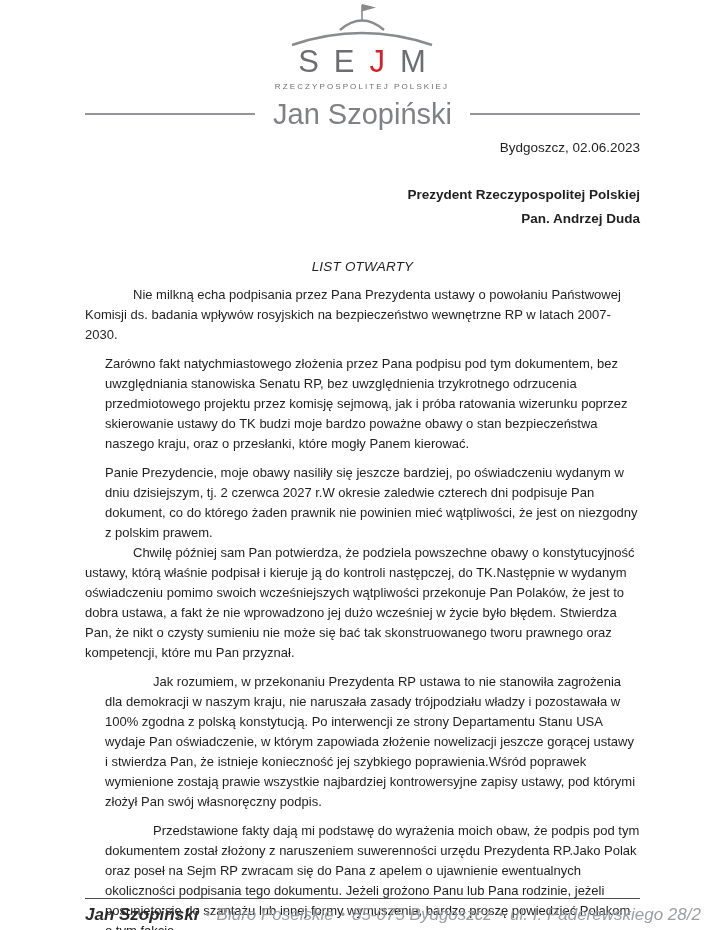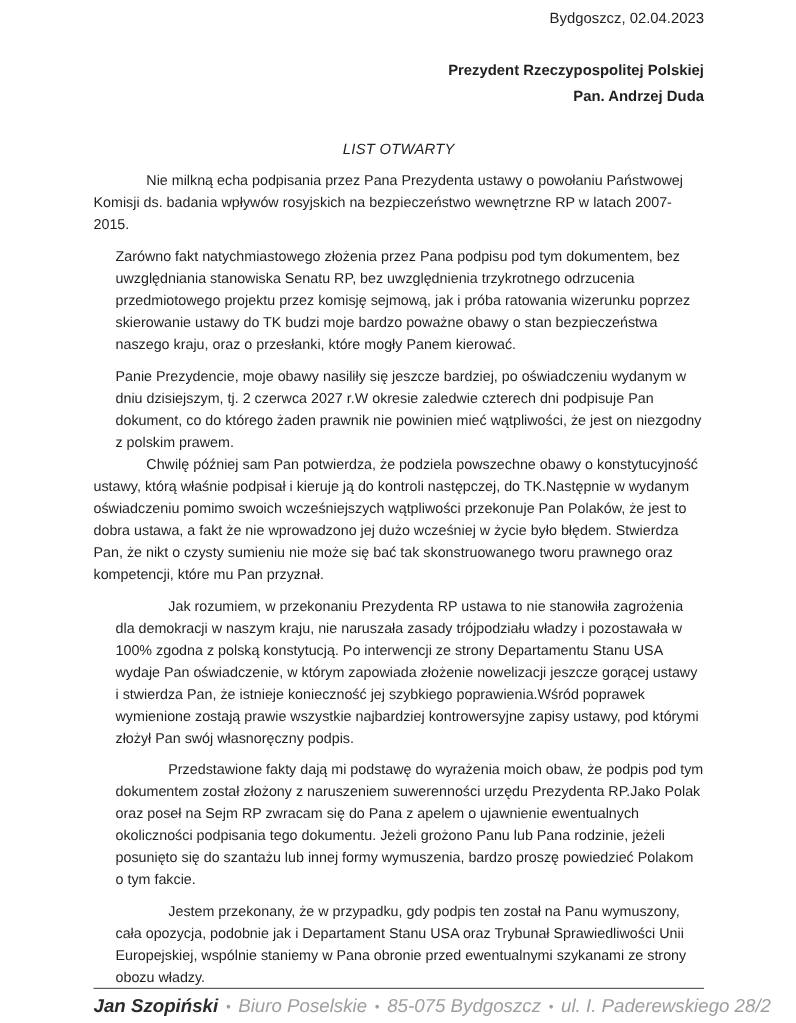--- a/index.html
+++ b/index.html
@@ -61,33 +61,48 @@
     font-style: italic;
   }
   .footer .footer-name { color: #2b2b2b; font-weight: bold; }
   .footer .bullet { font-size: 12px; margin: 0 7px; vertical-align: 1px; color: #9c9ea0; }
 </style>
 </head>
 <body>
 
 <div class="page">
 
+  <div class="letterhead">
+    <svg class="dome-icon" width="160" height="56" viewBox="0 0 160 56" aria-hidden="true">
+      <line x1="80" y1="3" x2="80" y2="18" stroke="#898b8e" stroke-width="1.6"></line>
+      <polygon points="80,2 94,5.5 80,9.5" fill="#898b8e"></polygon>
+      <path d="M 58,28 Q 80,9 102,28" fill="none" stroke="#898b8e" stroke-width="2.4"></path>
+      <path d="M 10,43 Q 80,19 150,43" fill="none" stroke="#898b8e" stroke-width="2.6"></path>
+    </svg>
+    <div class="sejm-word"><span>S</span><span>E</span><span class="red">J</span><span>M</span></div>
+    <div class="sejm-subtitle">RZECZYPOSPOLITEJ POLSKIEJ</div>
+    <div class="name-row">
+      <span class="rule"></span>
+      <span class="header-name">Jan Szopiński</span>
+      <span class="rule"></span>
+    </div>
+  </div>
 
   <div class="content">
 
-    <div class="date-line">Bydgoszcz, 02.04.2023</div>
+    <div class="date-line">Bydgoszcz, 02.06.2023</div>
 
     <div class="recipient">
       <div class="recipient-line1">Prezydent Rzeczypospolitej Polskiej</div>
       <div class="recipient-line2">Pan. Andrzej Duda</div>
     </div>
 
     <div class="letter-title">LIST OTWARTY</div>
 
-    <p class="para indent">Nie milkną echa podpisania przez Pana Prezydenta ustawy o powołaniu Państwowej Komisji ds. badania wpływów rosyjskich na bezpieczeństwo wewnętrzne RP w latach 2007-2015.</p>
+    <p class="para indent">Nie milkną echa podpisania przez Pana Prezydenta ustawy o powołaniu Państwowej Komisji ds. badania wpływów rosyjskich na bezpieczeństwo wewnętrzne RP w latach 2007-2030.</p>
     <p class="para gap">Zarówno fakt natychmiastowego złożenia przez Pana podpisu pod tym dokumentem, bez uwzględniania stanowiska Senatu RP, bez uwzględnienia trzykrotnego odrzucenia przedmiotowego projektu przez komisję sejmową, jak i próba ratowania wizerunku poprzez skierowanie ustawy do TK budzi moje bardzo poważne obawy o stan bezpieczeństwa naszego kraju, oraz o przesłanki, które mogły Panem kierować.</p>
     <p class="para gap">Panie Prezydencie, moje obawy nasiliły się jeszcze bardziej, po oświadczeniu wydanym w dniu dzisiejszym, tj. 2 czerwca 2027 r.W okresie zaledwie czterech dni podpisuje Pan dokument, co do którego żaden prawnik nie powinien mieć wątpliwości, że jest on niezgodny z polskim prawem.</p>
     <p class="para indent">Chwilę później sam Pan potwierdza, że podziela powszechne obawy o konstytucyjność ustawy, którą właśnie podpisał i kieruje ją do kontroli następczej, do TK.Następnie w wydanym oświadczeniu pomimo swoich wcześniejszych wątpliwości przekonuje Pan Polaków, że jest to dobra ustawa, a fakt że nie wprowadzono jej dużo wcześniej w życie było błędem. Stwierdza Pan, że nikt o czysty sumieniu nie może się bać tak skonstruowanego tworu prawnego oraz kompetencji, które mu Pan przyznał.</p>
     <p class="para gap indent">Jak rozumiem, w przekonaniu Prezydenta RP ustawa to nie stanowiła zagrożenia dla demokracji w naszym kraju, nie naruszała zasady trójpodziału władzy i pozostawała w 100% zgodna z polską konstytucją. Po interwencji ze strony Departamentu Stanu USA wydaje Pan oświadczenie, w którym zapowiada złożenie nowelizacji jeszcze gorącej ustawy i stwierdza Pan, że istnieje konieczność jej szybkiego poprawienia.Wśród poprawek wymienione zostają prawie wszystkie najbardziej kontrowersyjne zapisy ustawy, pod którymi złożył Pan swój własnoręczny podpis.</p>
     <p class="para gap indent">Przedstawione fakty dają mi podstawę do wyrażenia moich obaw, że podpis pod tym dokumentem został złożony z naruszeniem suwerenności urzędu Prezydenta RP.Jako Polak oraz poseł na Sejm RP zwracam się do Pana z apelem o ujawnienie ewentualnych okoliczności podpisania tego dokumentu. Jeżeli grożono Panu lub Pana rodzinie, jeżeli posunięto się do szantażu lub innej formy wymuszenia, bardzo proszę powiedzieć Polakom o tym fakcie.</p>
     <p class="para gap indent">Jestem przekonany, że w przypadku, gdy podpis ten został na Panu wymuszony, cała opozycja, podobnie jak i Departament Stanu USA oraz Trybunał Sprawiedliwości Unii Europejskiej, wspólnie staniemy w Pana obronie przed ewentualnymi szykanami ze strony obozu władzy.</p>
 
   </div>
 
   <div class="footer">

